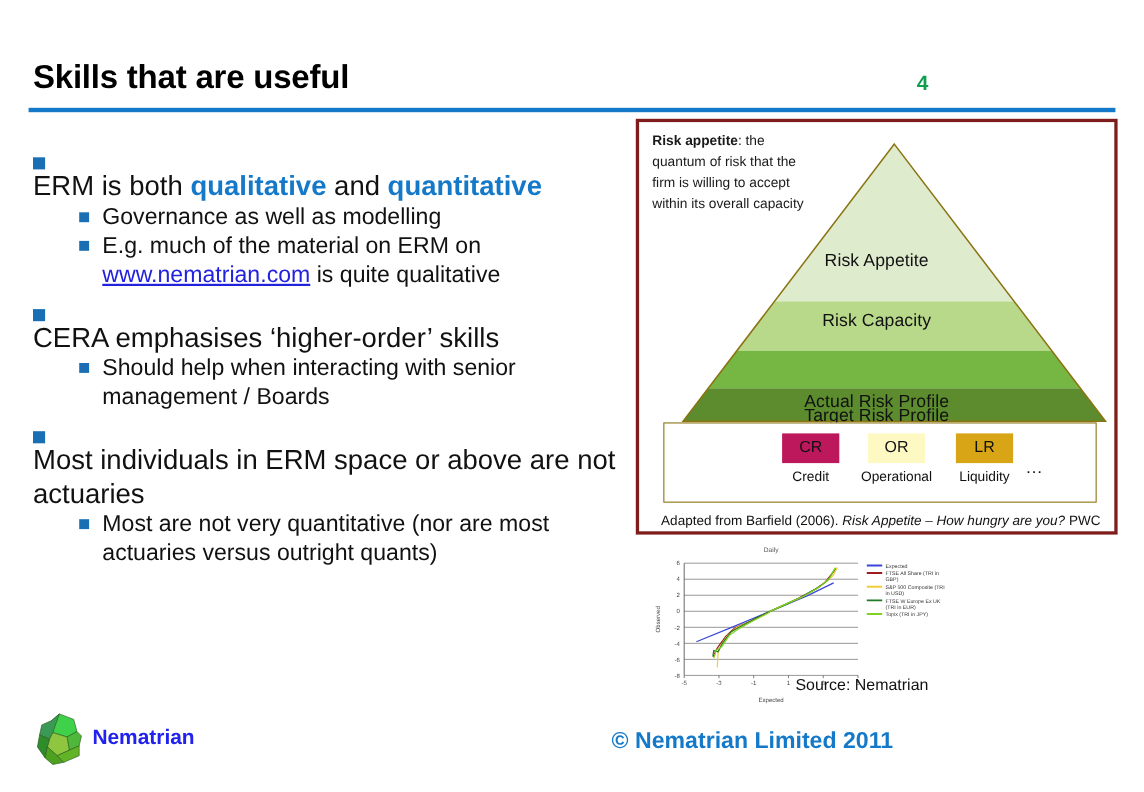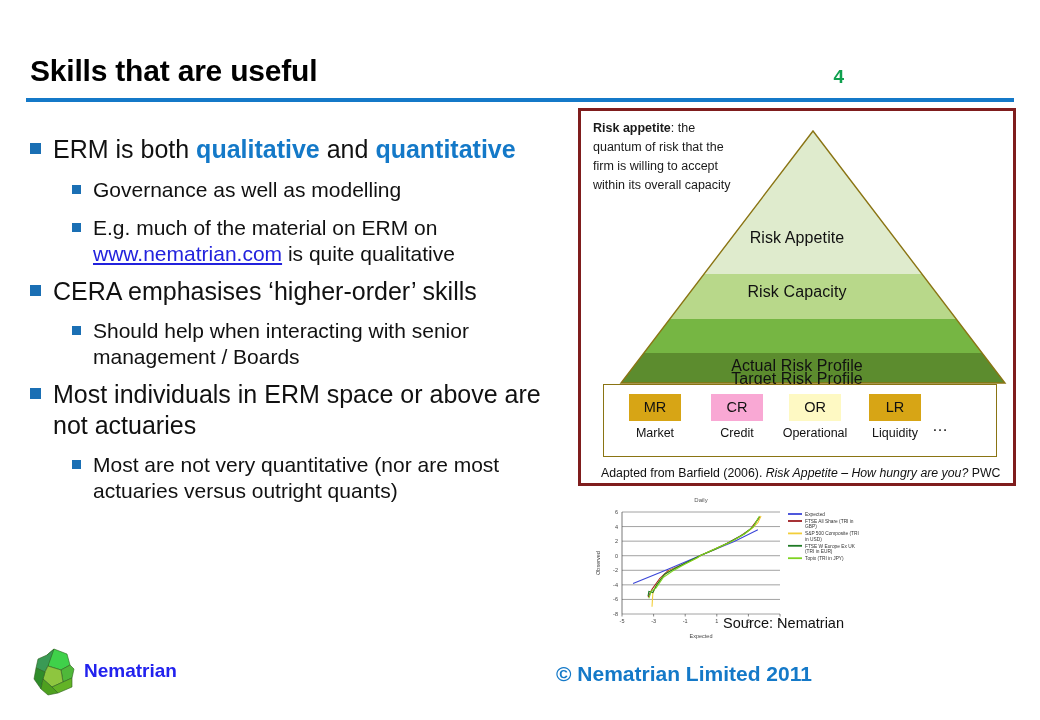--- a/index.html
+++ b/index.html
@@ -22,22 +22,22 @@
     font-size: 19px; font-weight: bold; color: #0fa04e;
   }
   .title-rule {
     position: absolute; left: 26px; top: 98px;
     width: 988px; height: 4px; background: #1479c8;
   }
 
   
   .bullets { position: absolute; left: 30px; top: 125px; width: 545px; }
   .b-row { display: flex; align-items: flex-start; }
-  .b-l1 { margin-top: 9px; }
-  .b-l2 { margin-top: 12px; padding-left: 42px; }
+  .b-l1 { margin-top: 9px; flex-direction: column; }
+  .b-l2 { margin-top: 0; padding-left: 42px; }
   .marker {
     flex: 0 0 auto; width: 11px; height: 11px; background: #1a6fb4;
     margin-right: 12px;
   }
   .b-l1 .marker { margin-top: 9px; }
   .b-l2 .marker { width: 9px; height: 9px; margin-top: 8px; margin-right: 12px; }
   .b-l1 .txt { font-size: 25px; color: #111; line-height: 1.22; }
   .b-l2 .txt { font-size: 21px; color: #111; line-height: 1.24; }
   .hl { color: #1479c8; font-weight: bold; }
   .lnk { color: #2222dd; text-decoration: underline; }
@@ -162,26 +162,22 @@
       <polygon points="232,20 424,272 40,272" fill="none" stroke="#8a7413" stroke-width="1.4"></polygon>
     </svg>
 
     <div class="bandlabel lbl-appetite">Risk Appetite</div>
     <div class="bandlabel lbl-capacity">Risk Capacity</div>
     <div class="bandlabel lbl-target">Target Risk Profile</div>
     <div class="bandlabel lbl-actual">Actual Risk Profile</div>
 
     <div class="riskbox" id="risk-box-row">
       <div class="rb-dots">…</div>
-    <div class="rb-item" style="left: 16px; width: 70px;">
-          <div class="rb-chip" style="background: rgb(215, 165, 21);">MR</div>
-          <div class="rb-sub">Market</div>
-        </div>
         <div class="rb-item" style="left: 98px; width: 70px;">
-          <div class="rb-chip" style="background: #f9a8d4;">CR</div>
+          <div class="rb-chip" style="background: #be185d;">CR</div>
           <div class="rb-sub">Credit</div>
         </div>
         <div class="rb-item" style="left: 176px; width: 70px;">
           <div class="rb-chip" style="background: #fef9c3;">OR</div>
           <div class="rb-sub">Operational</div>
         </div>
         <div class="rb-item" style="left: 256px; width: 70px;">
           <div class="rb-chip" style="background: rgb(215, 165, 21);">LR</div>
           <div class="rb-sub">Liquidity</div>
         </div>

